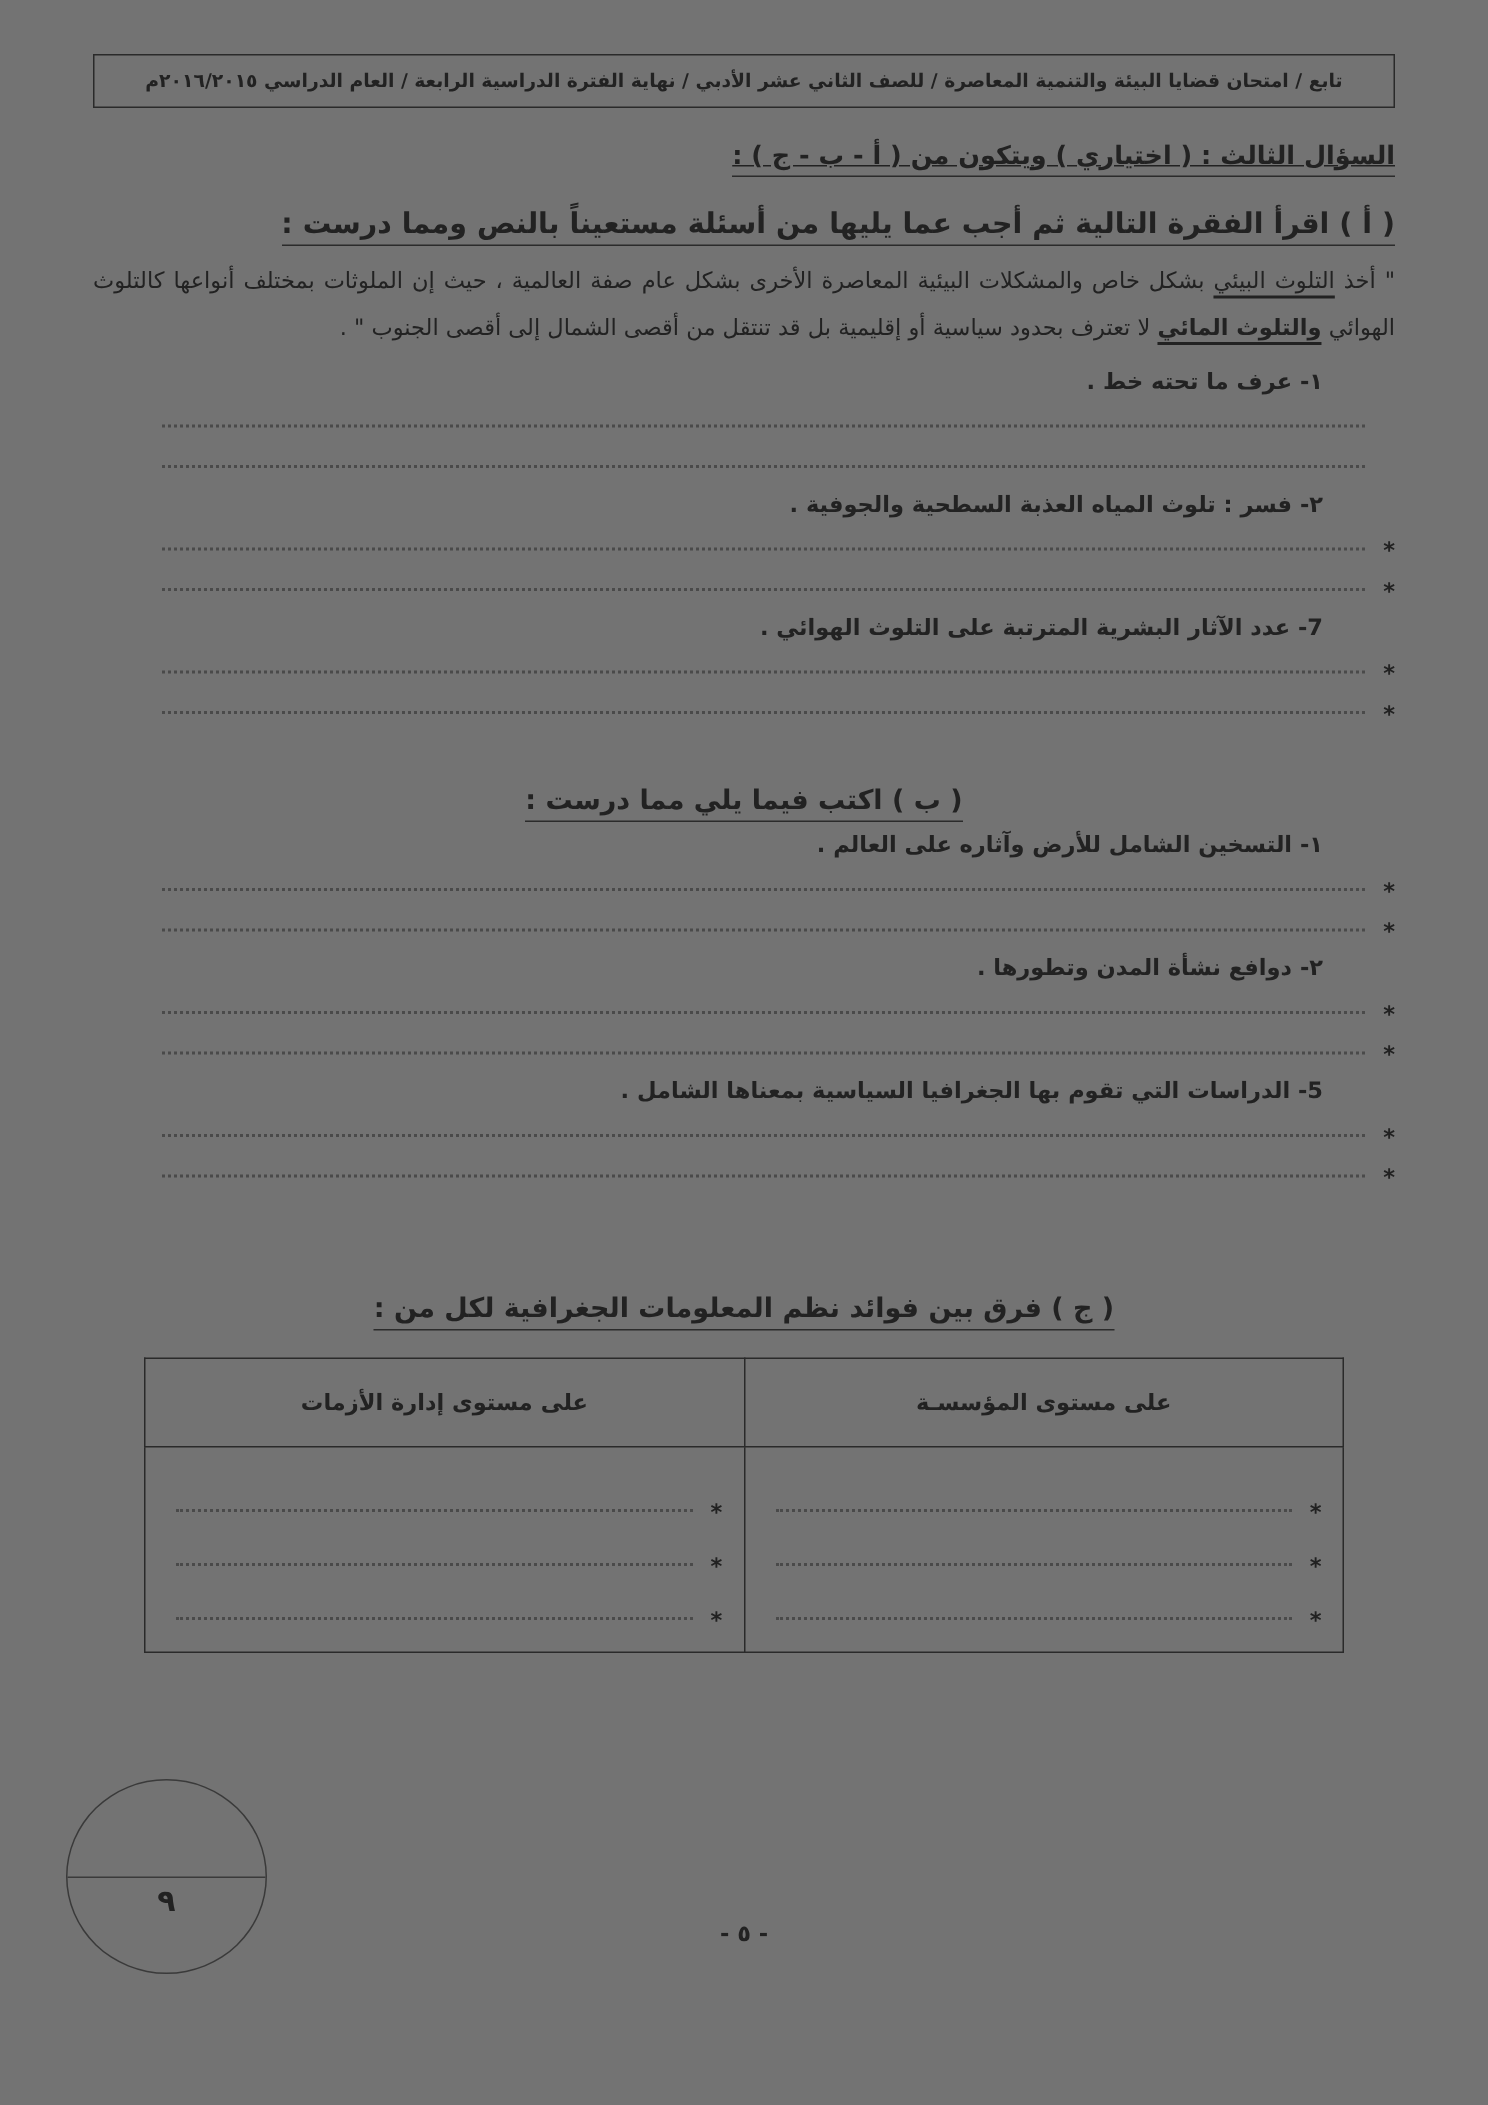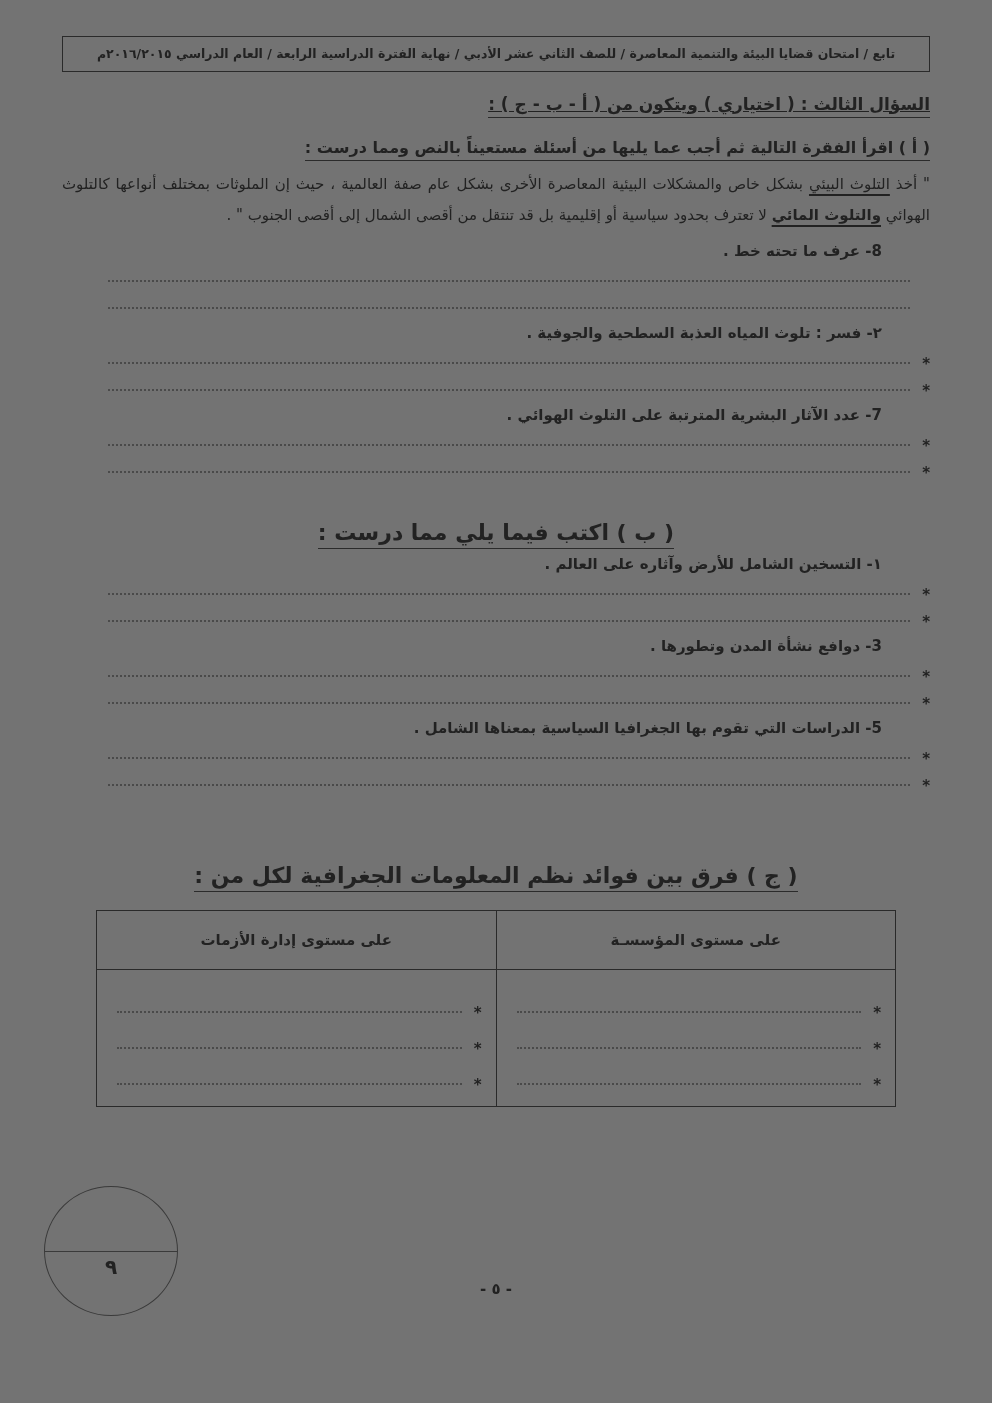--- a/index.html
+++ b/index.html
@@ -24,21 +24,21 @@
     padding: 8px 6px;
     text-align: center;
     font-weight: 700;
     font-size: 12.5px;
     line-height: 1.4;
   }
 
   .main-title { margin-top: 22px; font-size: 17px; font-weight: 700; text-decoration: underline; }
   .ul { border-bottom: 1.6px solid #2b2b2b; padding-bottom: 3px; }
 
-  .sec-title { margin-top: 24px; font-size: 16px; font-weight: 700; }
+  .sec-title { margin-top: 24px; font-size: 19px; font-weight: 700; }
 
   .para {
     margin: 12px 0 0 0;
     font-size: 15px;
     line-height: 2.1;
     text-align: justify;
     font-weight: 500;
   }
   .para .u { text-decoration: underline; text-underline-offset: 5px; text-decoration-thickness: 1.5px; }
   .para .b { font-weight: 800; }
@@ -58,21 +58,21 @@
     text-align: right;
     line-height: 1;
     transform: translateY(3px);
   }
   .ans-line .dots {
     flex: 1;
     border-bottom: 2px dotted #4a4a4a;
     margin-bottom: 5px;
   }
 
-  .center-title { margin-top: 42px; text-align: center; font-size: 22px; font-weight: 700; }
+  .center-title { margin-top: 42px; text-align: center; font-size: 18px; font-weight: 700; }
   .center-title-c { margin-top: 72px; }
 
   .cmp-table {
     width: 800px;
     margin: 22px auto 0;
     border-collapse: collapse;
     table-layout: fixed;
   }
   .cmp-table th {
     border: 1.6px solid #2a2a2a;
@@ -132,21 +132,21 @@
     <div class="main-title">
       <span class="ul">السؤال الثالث : ( اختياري ) ويتكون من ( أ - ب - ج ) :</span>
     </div>
 
     <div class="sec-title">
       <span class="ul">( أ ) اقرأ الفقرة التالية ثم أجب عما يليها من أسئلة مستعيناً بالنص ومما درست :</span>
     </div>
 
     <p class="para"><span>" أخذ </span><span class="u">التلوث البيئي</span><span> بشكل خاص والمشكلات البيئية المعاصرة الأخرى بشكل عام صفة العالمية ، حيث إن الملوثات بمختلف أنواعها كالتلوث الهوائي </span><span class="u b">والتلوث المائي</span><span> لا تعترف بحدود سياسية أو إقليمية بل قد تنتقل من أقصى الشمال إلى أقصى الجنوب " .</span></p>
 
-    <div class="q">8- عرف ما تحته خط .</div>
+    <div class="q">١- عرف ما تحته خط .</div>
     <div>
       <div class="ans-line">
         <span class="star"></span>
         <span class="dots"></span>
       </div>
       <div class="ans-line">
         <span class="star"></span>
         <span class="dots"></span>
       </div>
     </div>
@@ -184,21 +184,21 @@
       <div class="ans-line">
         <span class="star">*</span>
         <span class="dots"></span>
       </div>
       <div class="ans-line">
         <span class="star">*</span>
         <span class="dots"></span>
       </div>
     </div>
 
-    <div class="q">3- دوافع نشأة المدن وتطورها .</div>
+    <div class="q">٢- دوافع نشأة المدن وتطورها .</div>
     <div>
       <div class="ans-line">
         <span class="star">*</span>
         <span class="dots"></span>
       </div>
       <div class="ans-line">
         <span class="star">*</span>
         <span class="dots"></span>
       </div>
     </div>

